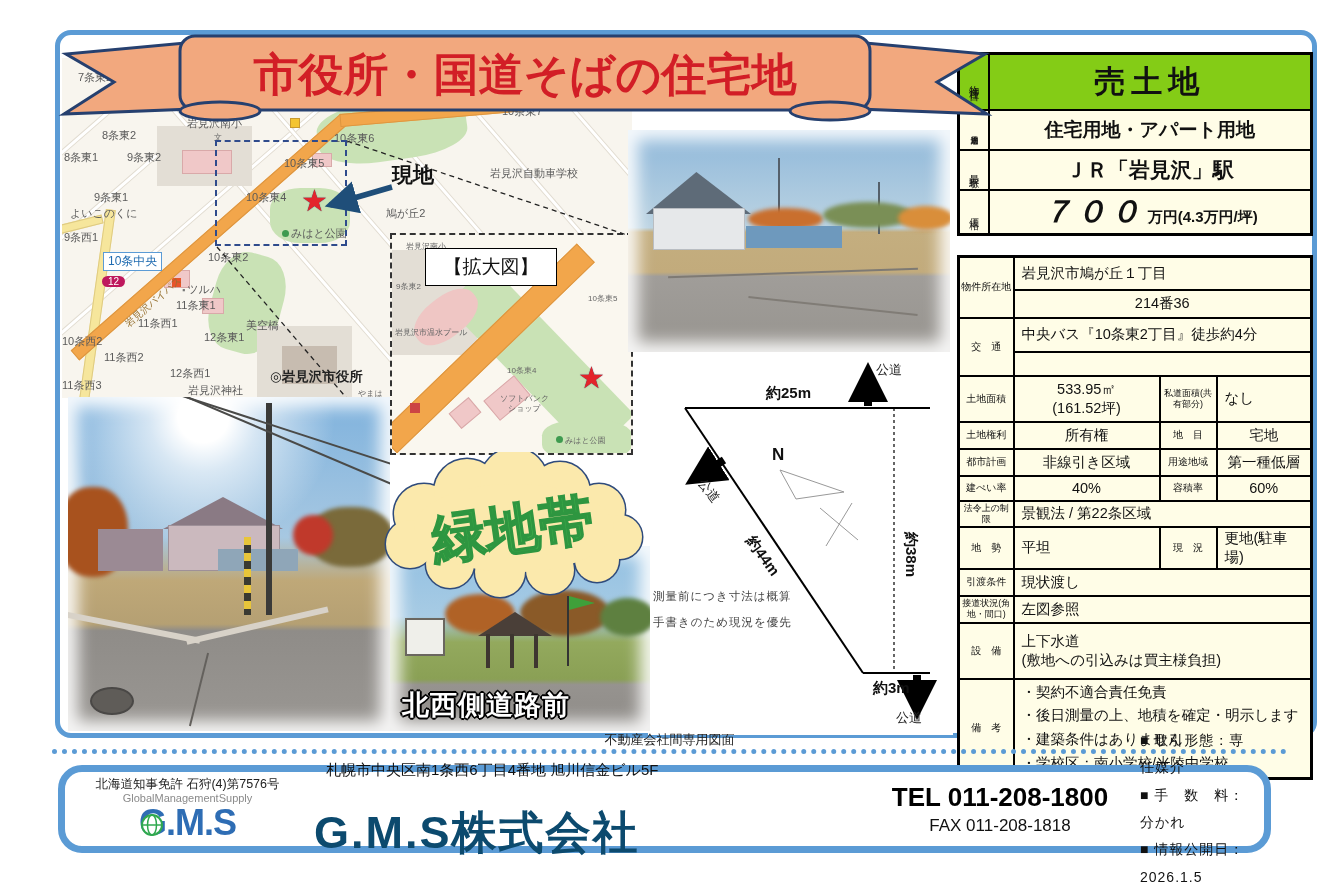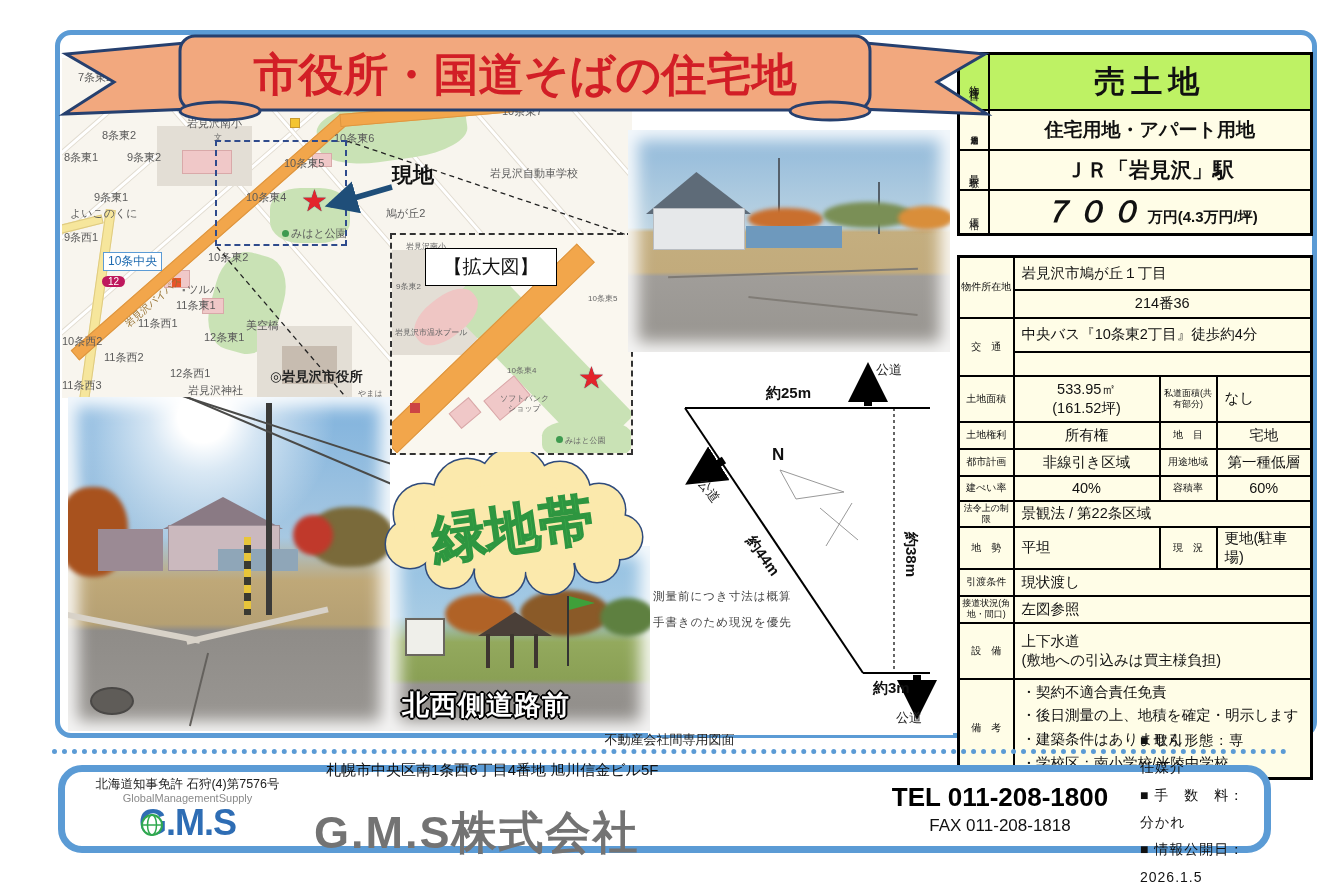--- a/index.html
+++ b/index.html
@@ -80,21 +80,21 @@
     table-layout: fixed; background: #FFFDE7; }
   .t1 { top: 52px; }
   .t2 { top: 255px; }
   .t1 td, .t2 td { border: 2px solid #000; color: #111; overflow: hidden; }
   .t1 { border: 3px solid #000; } .t2 { border: 3px solid #000; }
   .lab { background: #FFFDE7; font-size: 10px; color: #222; text-align: center; line-height: 1.2; padding: 1px; }
   .lab.v { writing-mode: vertical-rl; letter-spacing: 2px; padding: 2px 0; }
   .lab.v.sm { font-size: 8px; letter-spacing: 0; }
   .t1 .val { text-align: center; font-weight: bold; }
   .val-type { font-size: 31px; letter-spacing: 6px; }
-  .r-type td { background: #bef264; }
+  .r-type td { background: #84cc16; }
   .val-use { font-size: 19px; }
   .val-station { font-size: 21px; }
   .price-big { font-style: italic; font-weight: bold; font-size: 31px; letter-spacing: 3px; }
   .price-unit { font-size: 15px; font-weight: bold; margin-left: 4px; }
   .t2 .val { font-size: 14.5px; padding: 1px 7px; }
   .ctr { text-align: center; }
   .rem { font-size: 13px; line-height: 1.65; }
 
   
   .broker-note { position: absolute; left: 0; right: 0; top: 731px; text-align: center;
@@ -104,21 +104,21 @@
     background: #fff; border: 7px solid #5B9BD5; border-radius: 24px;
     display: flex; align-items: center; padding: 2px 10px; z-index: 8; }
   .bb-col1 { width: 225px; text-align: center; }
   .bb-license { font-size: 12.5px; color: #222; }
   .bb-sub { font-size: 11px; color: #8A8A8A; margin-top: -1px; }
   .gms-logo { position: relative; display: inline-block; font-size: 36px; font-weight: bold;
     color: #2E6DB4; letter-spacing: -1px; line-height: 1.05; }
   .globe-svg { position: absolute; left: 1px; top: 9px; }
   .bb-col2 { width: 560px; padding-left: 14px; }
   .bb-address { font-size: 15px; color: #111; padding-left: 12px; }
-  .bb-name { font-size: 45px; font-weight: bold; color: #737373; letter-spacing: 2px; line-height: 1.05; margin-top: 29px; }
+  .bb-name { font-size: 45px; font-weight: bold; color: #0c4a6e; letter-spacing: 2px; line-height: 1.05; margin-top: 29px; }
   .bb-col3 { width: 280px; text-align: center; }
   .bb-tel { font-size: 26px; font-weight: bold; color: #000; }
   .bb-fax { font-size: 17px; color: #111; margin-top: 3px; }
   .bb-col4 { flex: 1; font-size: 14px; color: #111; line-height: 1.95; letter-spacing: 1px; }
 </style>
 </head>
 <body>
 
 <div class="page">
 

